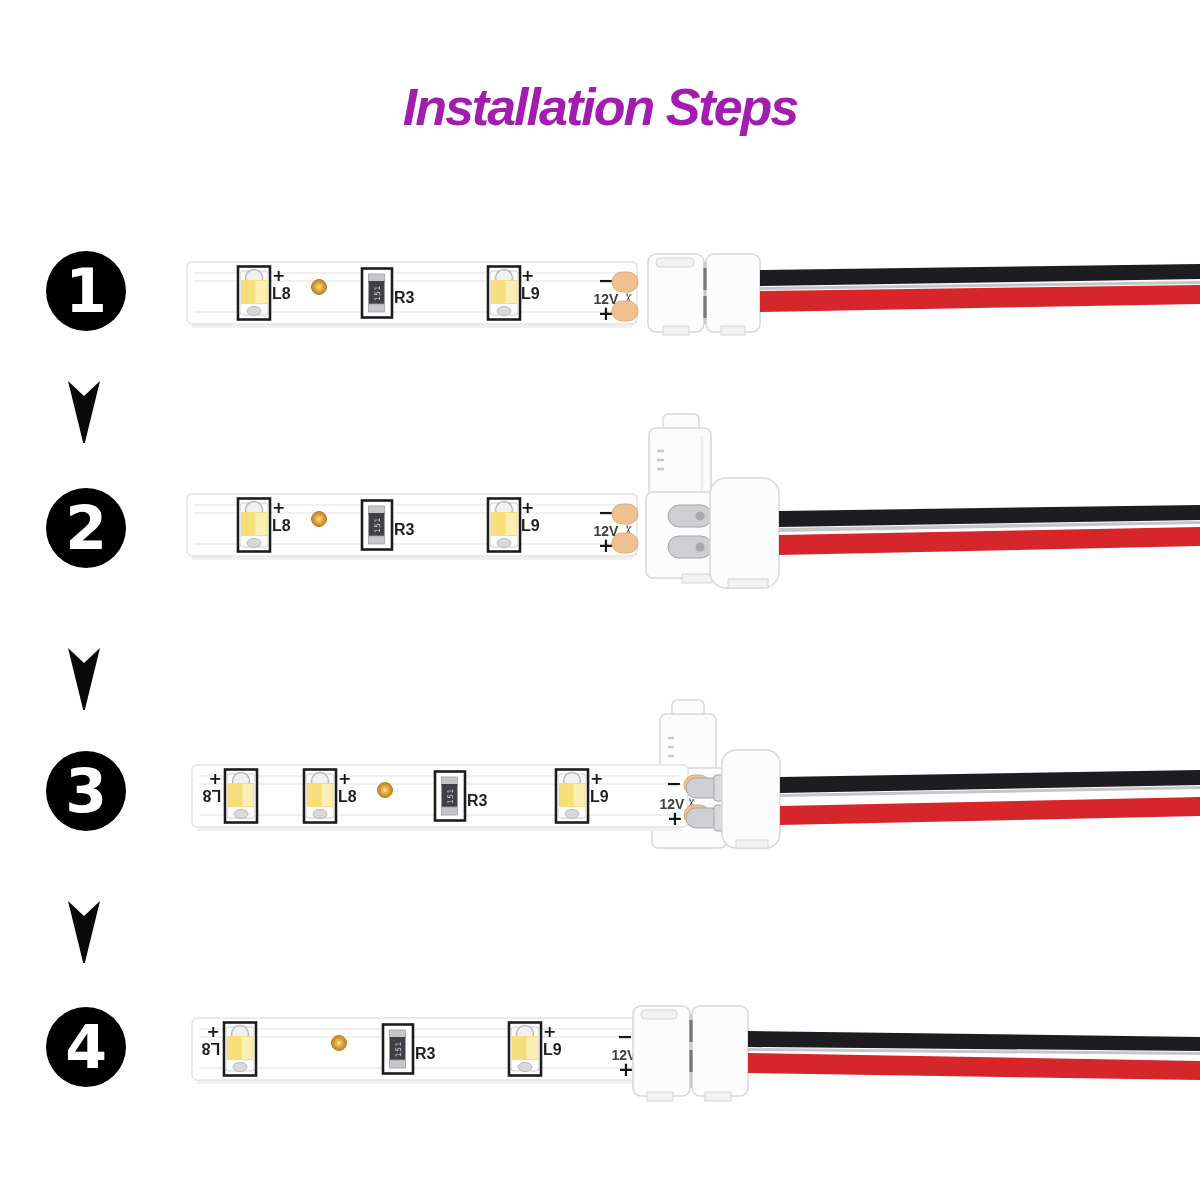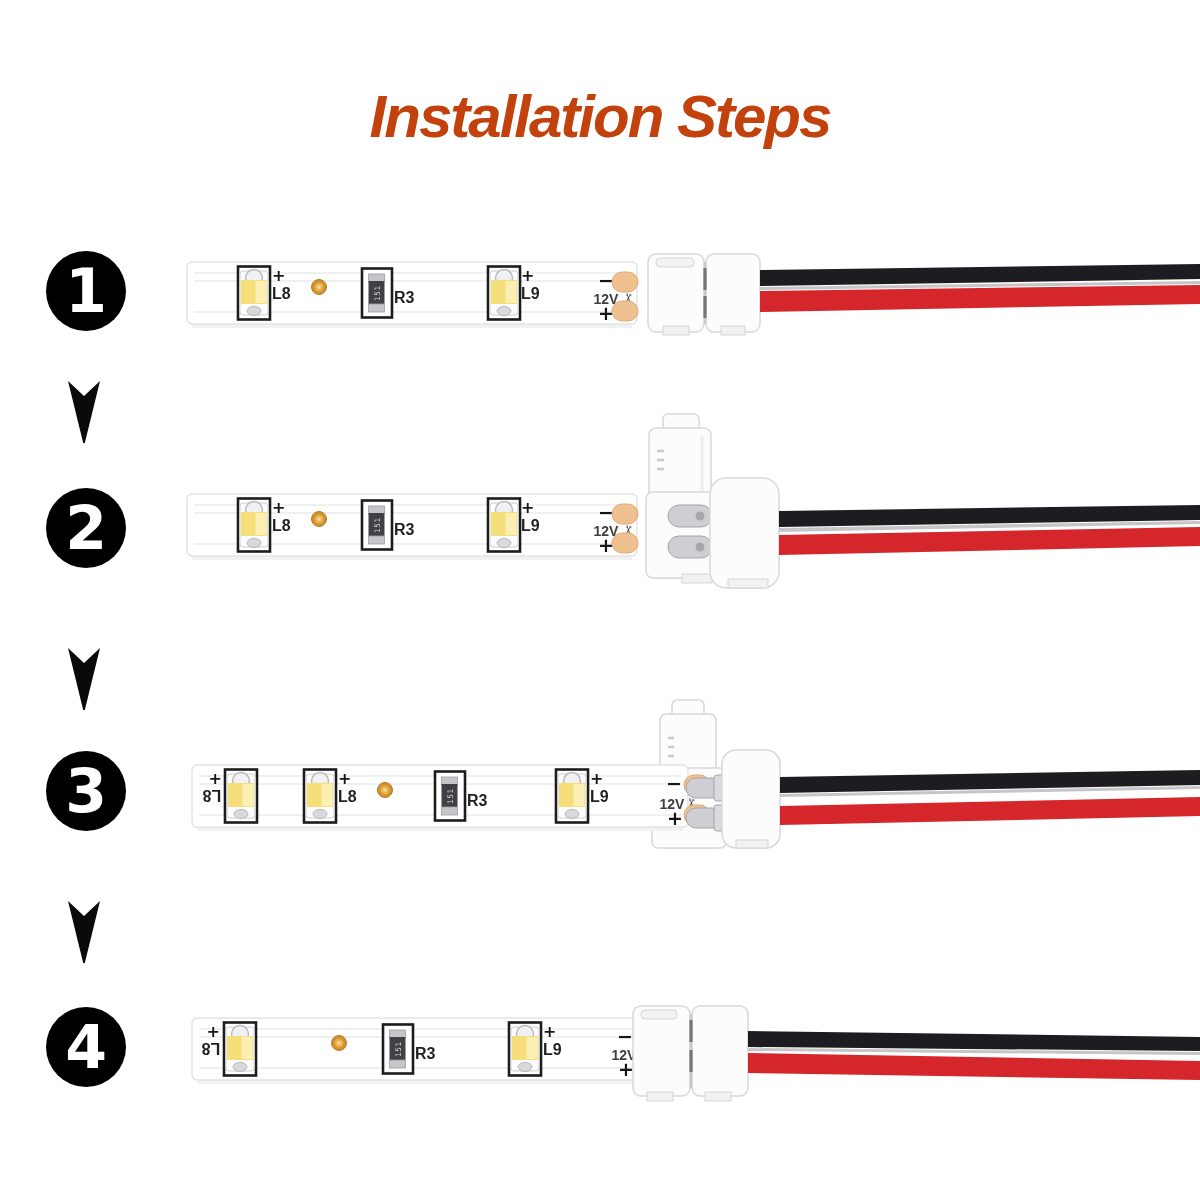--- a/index.html
+++ b/index.html
@@ -1,19 +1,19 @@
 <!DOCTYPE html>
 <html><head>
 <meta charset="utf-8">
 <style>
   html,body{margin:0;padding:0;background:#ffffff;}
   body{width:1200px;height:1200px;position:relative;overflow:hidden;font-family:"Liberation Sans",sans-serif;}
   .title{position:absolute;top:42px;left:0;width:100%;text-align:center;
          font-family:"Liberation Sans",sans-serif;font-style:italic;font-weight:bold;
-         font-size:60px;letter-spacing:-2px;color:#c2410c;}
+         font-size:52px;letter-spacing:-2px;color:#a21caf;}
   svg{position:absolute;top:0;left:0;}
   .lbl{font-family:"Liberation Sans",sans-serif;font-weight:bold;font-size:16px;fill:#1f1f1f;}
   .plus{font-family:"DejaVu Sans",sans-serif;font-weight:bold;font-size:16px;fill:#151515;}
   .minus{font-family:"DejaVu Sans",sans-serif;font-weight:bold;font-size:19px;fill:#151515;}
   .volt{font-family:"Liberation Sans",sans-serif;font-weight:bold;font-size:14px;fill:#3e3e3e;}
   .rcode{font-family:"DejaVu Sans",sans-serif;font-size:7.5px;fill:#dcdcdc;letter-spacing:.5px;}
   .stepnum{font-family:"DejaVu Sans",sans-serif;font-weight:bold;font-size:60px;fill:#ffffff;}
   .scis{font-family:"DejaVu Sans",sans-serif;font-size:12px;fill:#3a3a3a;}
   .conn{fill:#fcfcfd;stroke:#d8d8da;stroke-width:1.5;}
   .connlight{fill:#f2f2f3;stroke:#d5d5d7;stroke-width:1;}

